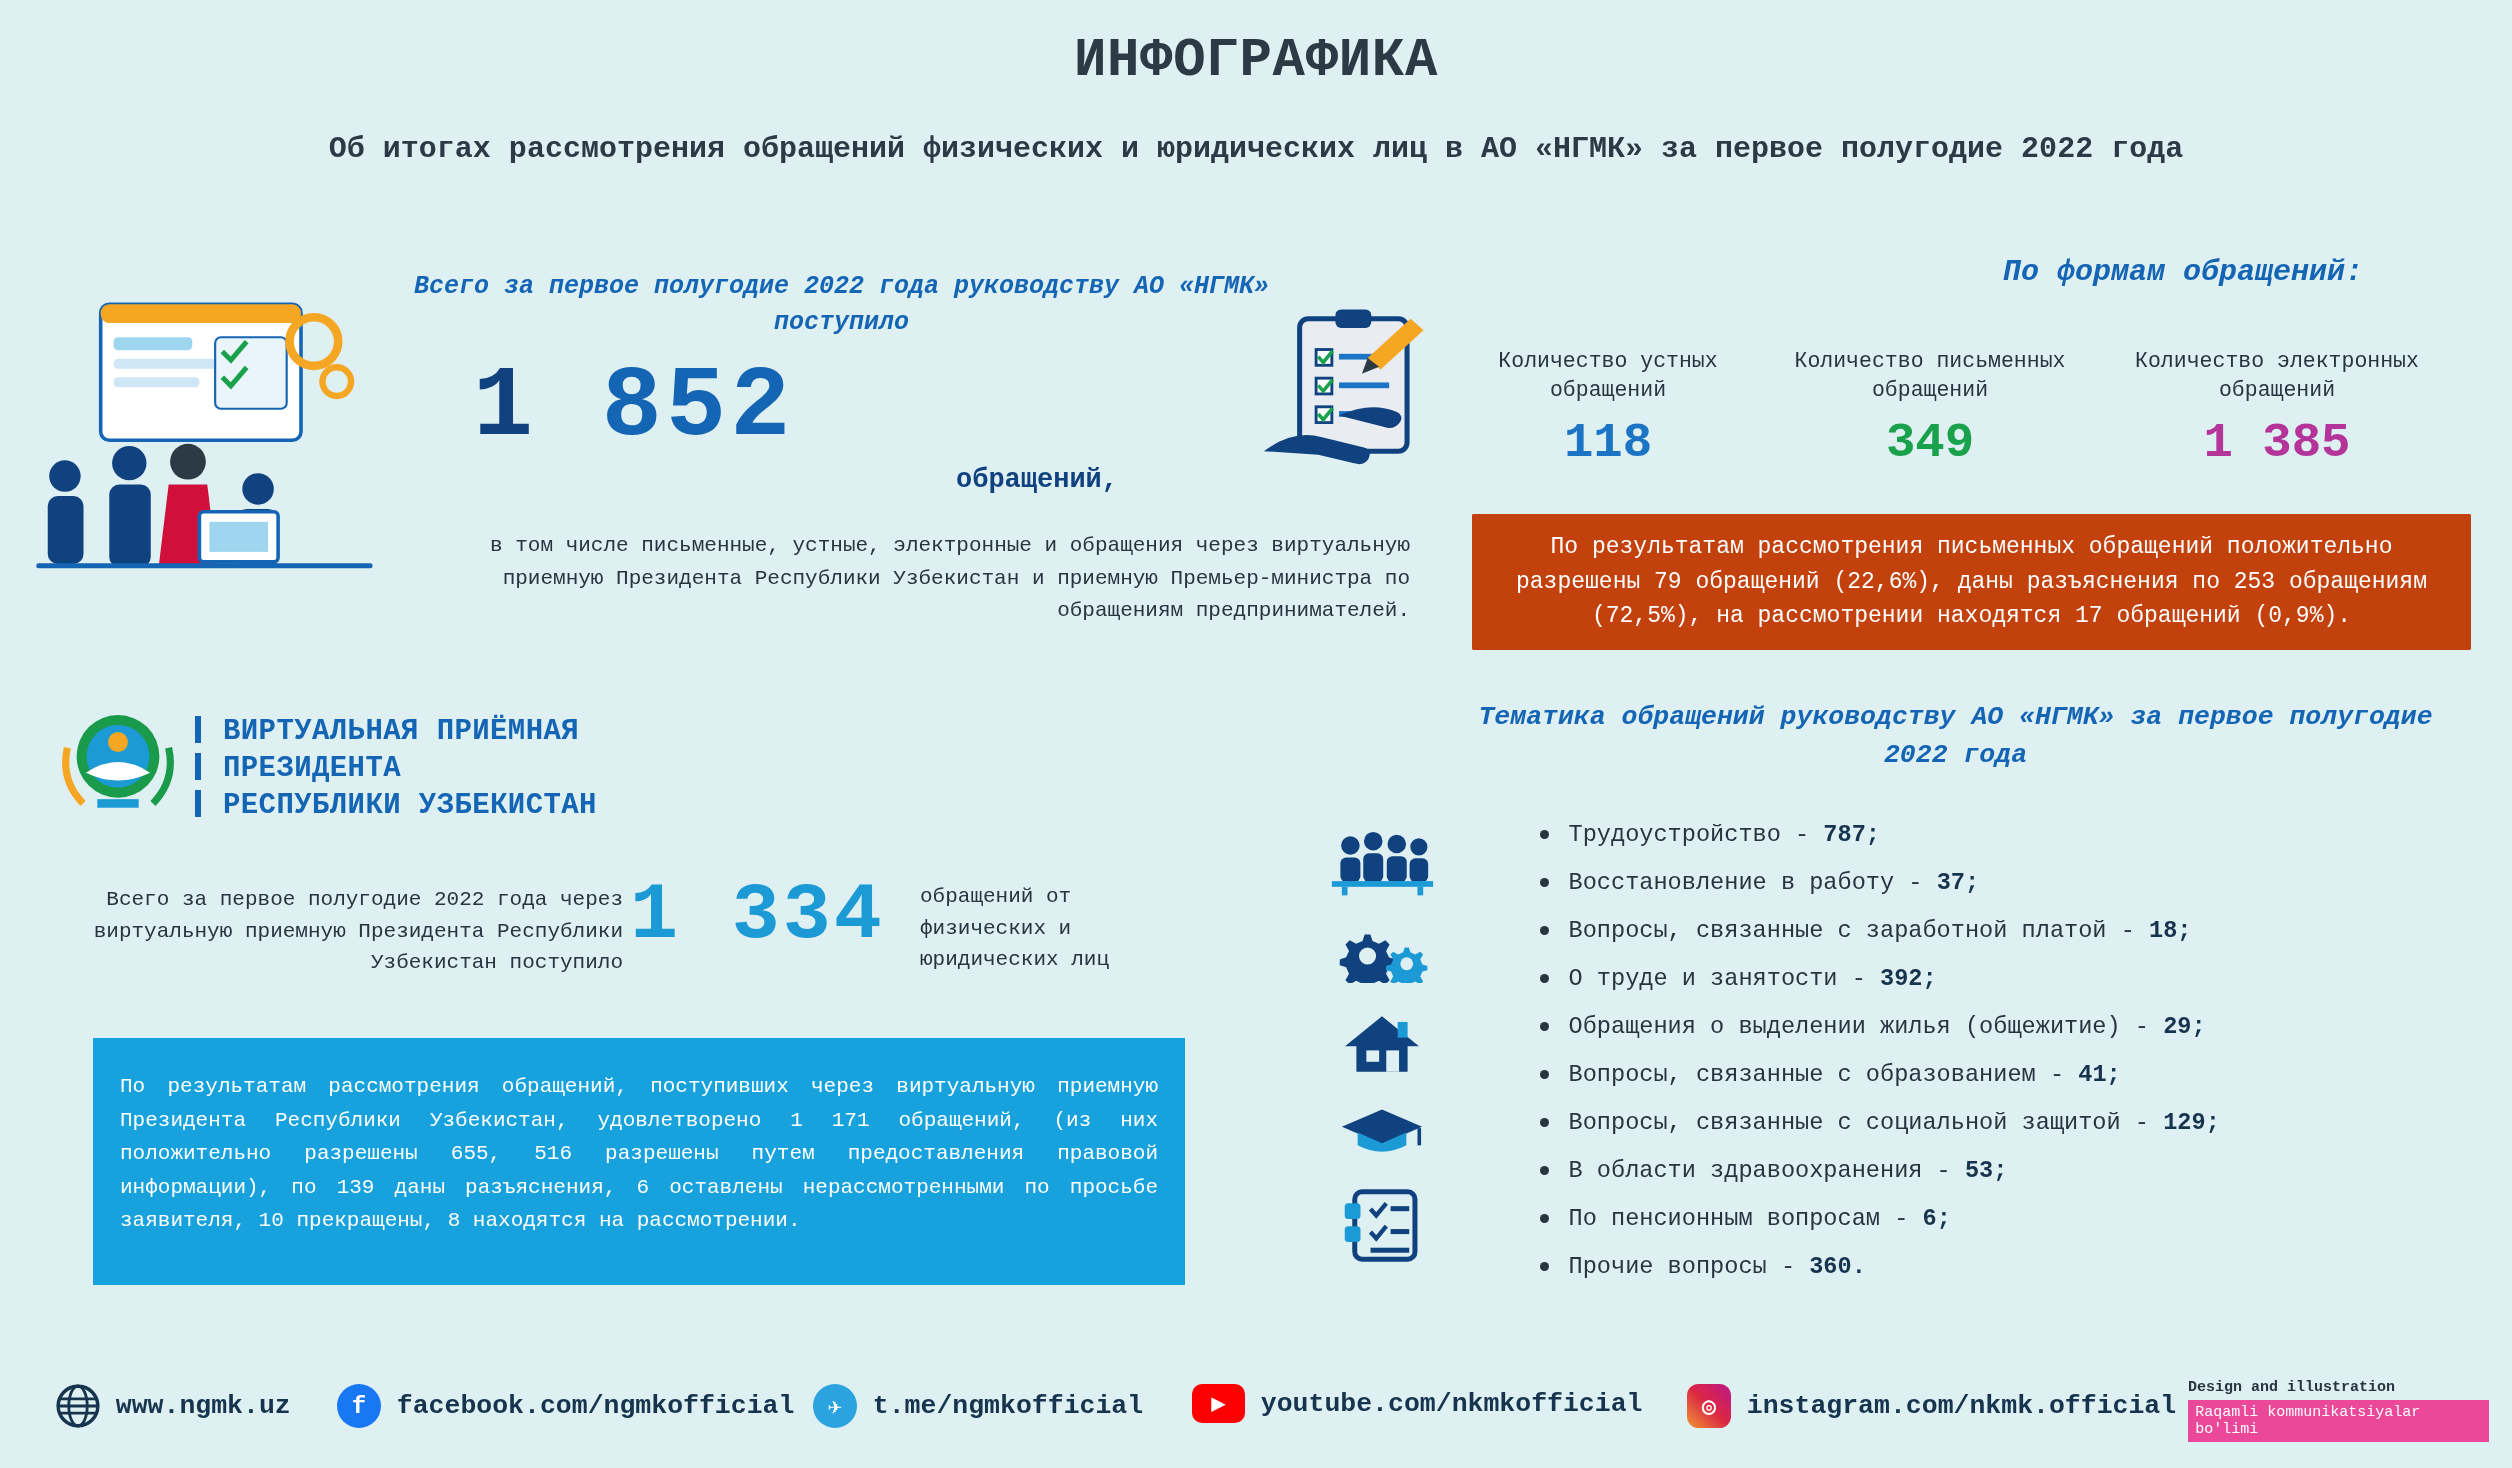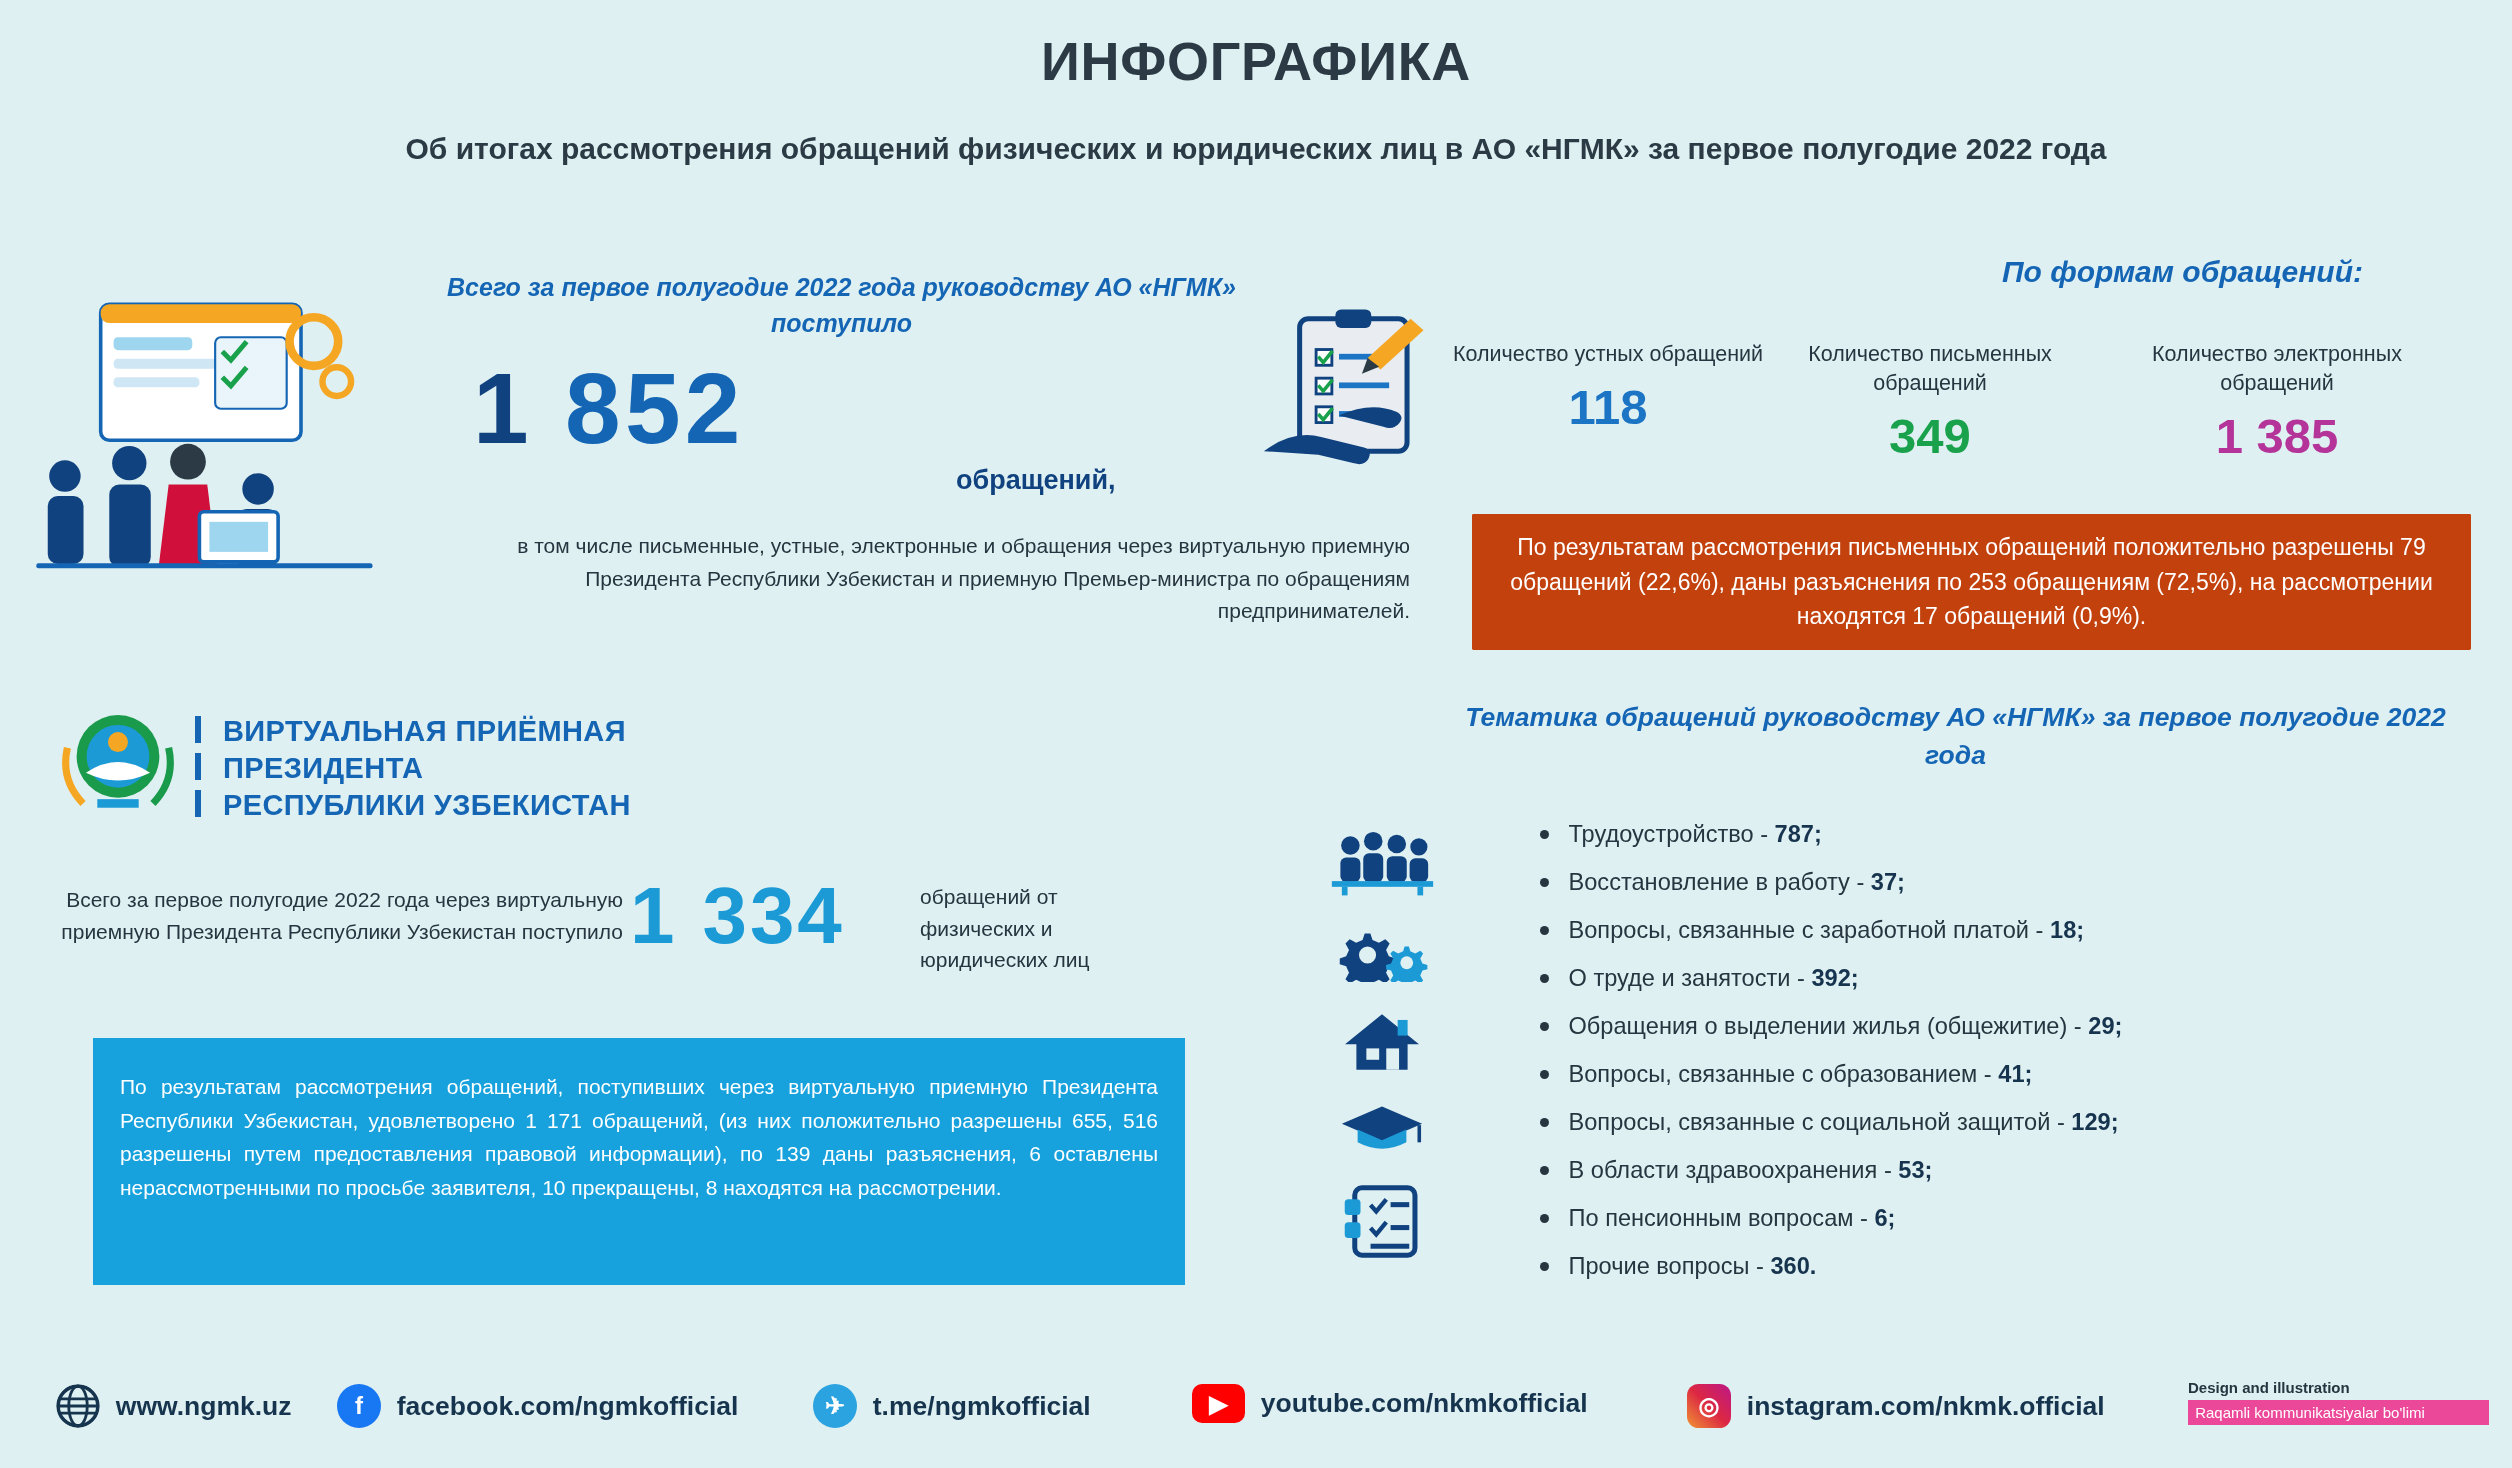--- a/index.html
+++ b/index.html
@@ -4,21 +4,21 @@
 <style>
   html,body{margin:0;padding:0;}
   body{
     width:2512px;height:1468px;
     background:#dff0f2;
     font-family:"Liberation Sans", sans-serif;
     color:#1b3b6f;
     overflow:hidden;
     position:relative;
   }
-  .page{position:relative;width:2512px;height:1452px;}
+  .page{position:relative;width:2512px;height:1452px;font-family:Liberation Mono, monospace;}
 
   
   .title{
     position:absolute;top:30px;left:0;width:2512px;text-align:center;
     font-size:54px;font-weight:bold;color:#2b3a44;letter-spacing:0.7px;
   }
   .subtitle{
     position:absolute;top:129px;left:50%;transform:translateX(-50%);
     width:2077px;text-align:center;
     font-size:30px;font-weight:bold;color:#2b3a44;line-height:1.35;
@@ -44,21 +44,21 @@
   }
 
   
   .illus-left{position:absolute;left:21.5px;top:297px;width:372px;height:308px;}
 
   
   .forms-title{
     position:absolute;left:1661px;top:255px;width:702px;text-align:right;
     font-size:30px;font-weight:bold;font-style:italic;color:#1565b5;
   }
-  .form-col{position:absolute;top:340px;text-align:center;}
+  .form-col{position:absolute;top:347px;text-align:center;}
   .form-col .lbl{font-size:21.5px;color:#26353f;line-height:1.35;}
   .form-col .val{font-size:49px;font-weight:bold;margin-top:10px;}
   #fc1{left:1447px;width:322px;}
   #fc2{left:1769px;width:322px;}
   #fc3{left:2098px;width:358px;}
   .v-blue{color:#1c74c4;}
   .v-green{color:#19a14b;}
   .v-purple{color:#b4349a;}
 
   .clipboard{position:absolute;left:1260px;top:308px;width:201px;height:179px;}

